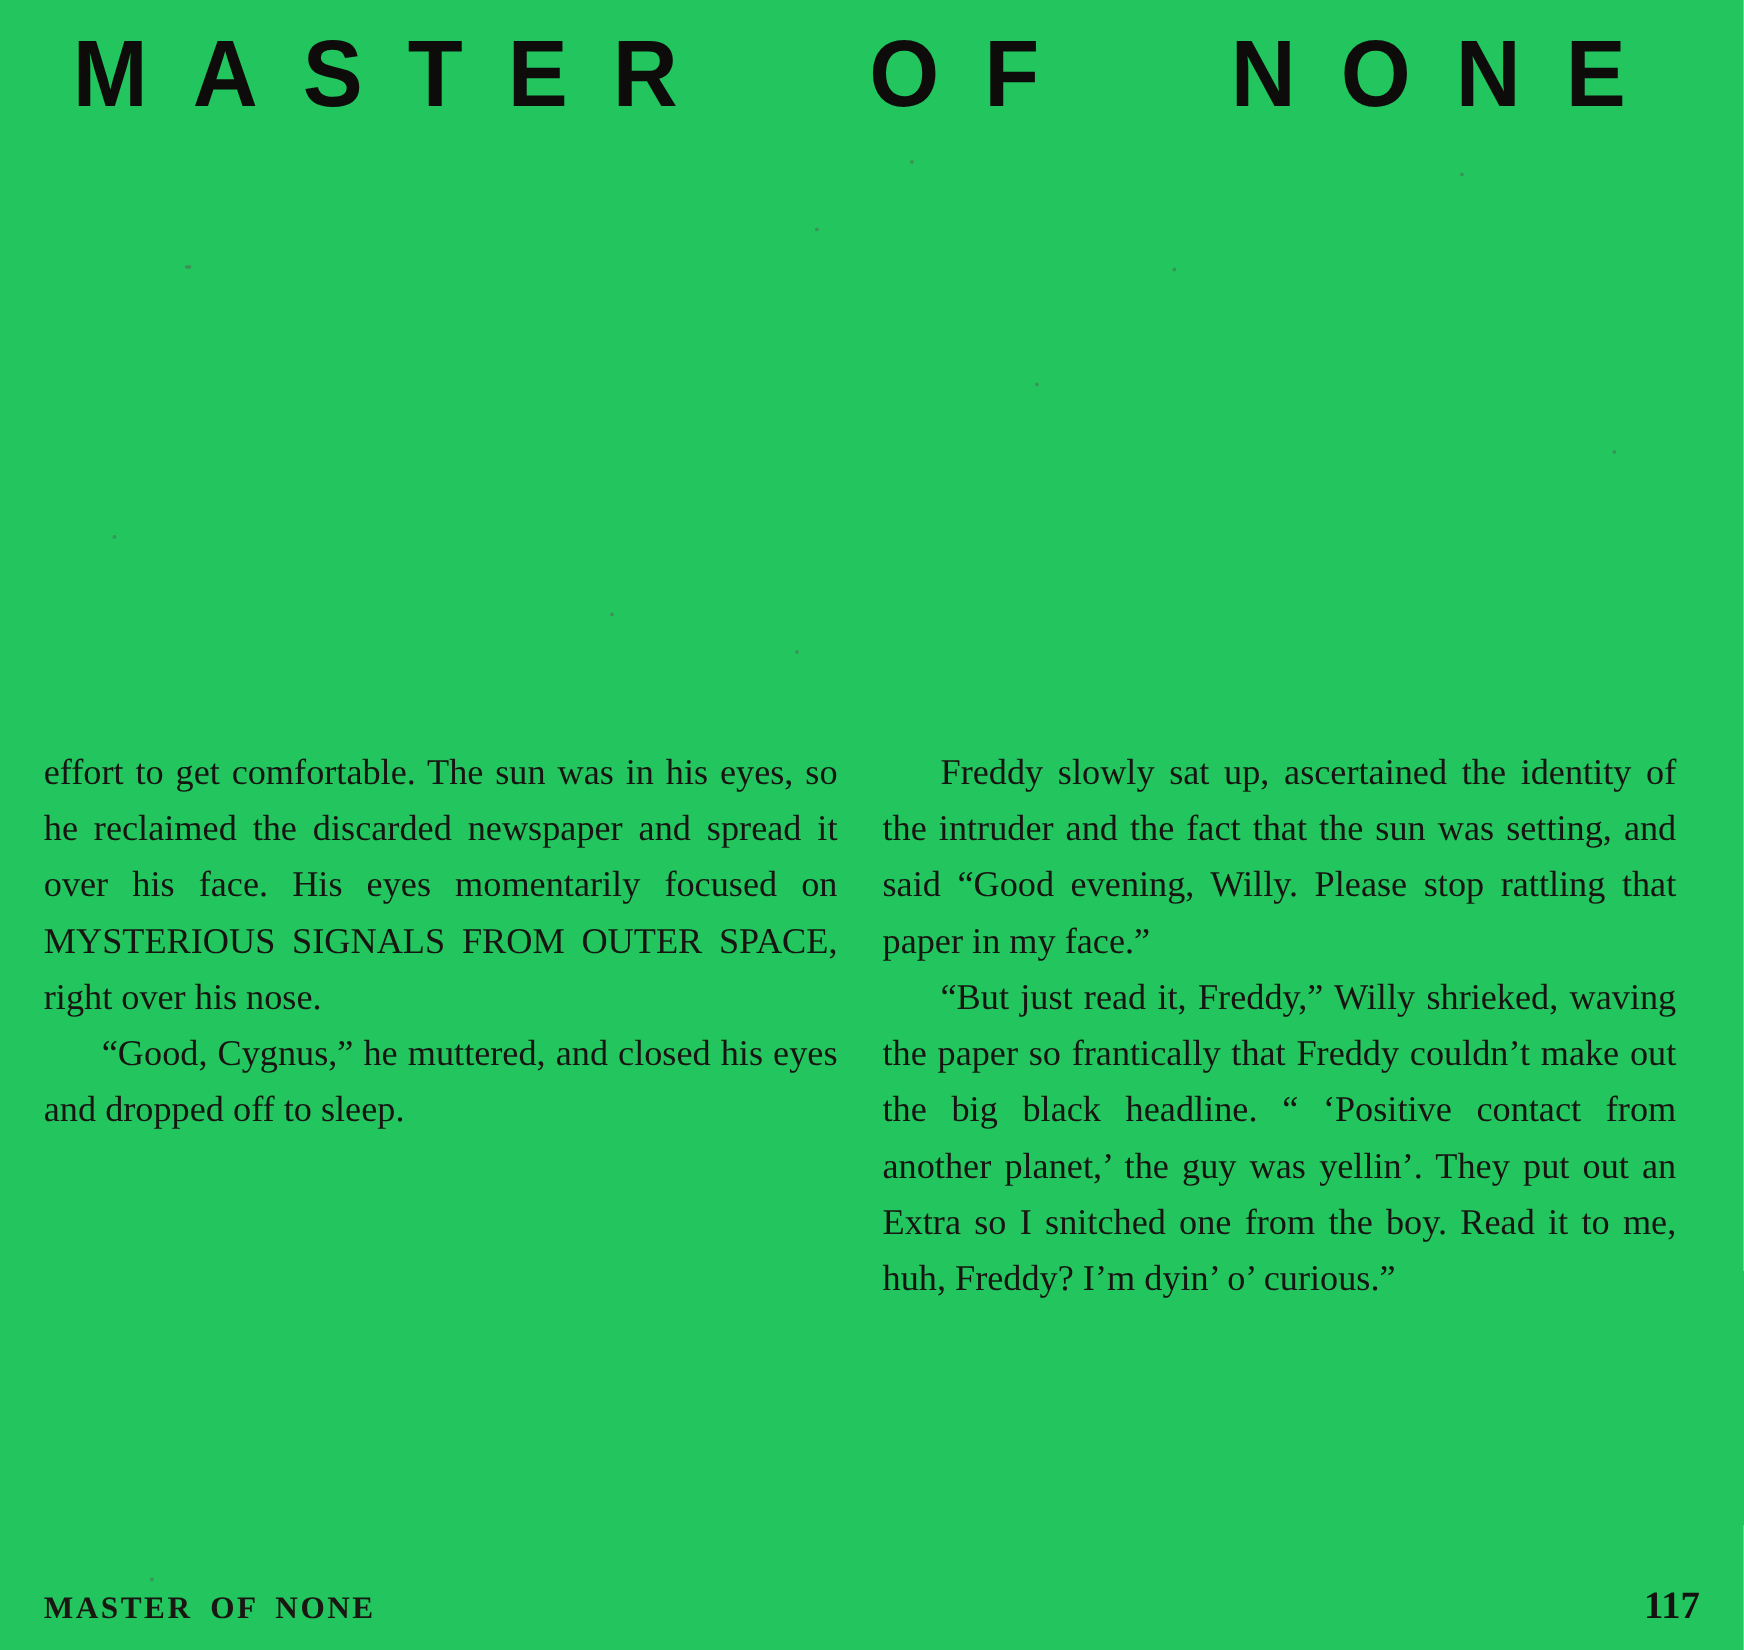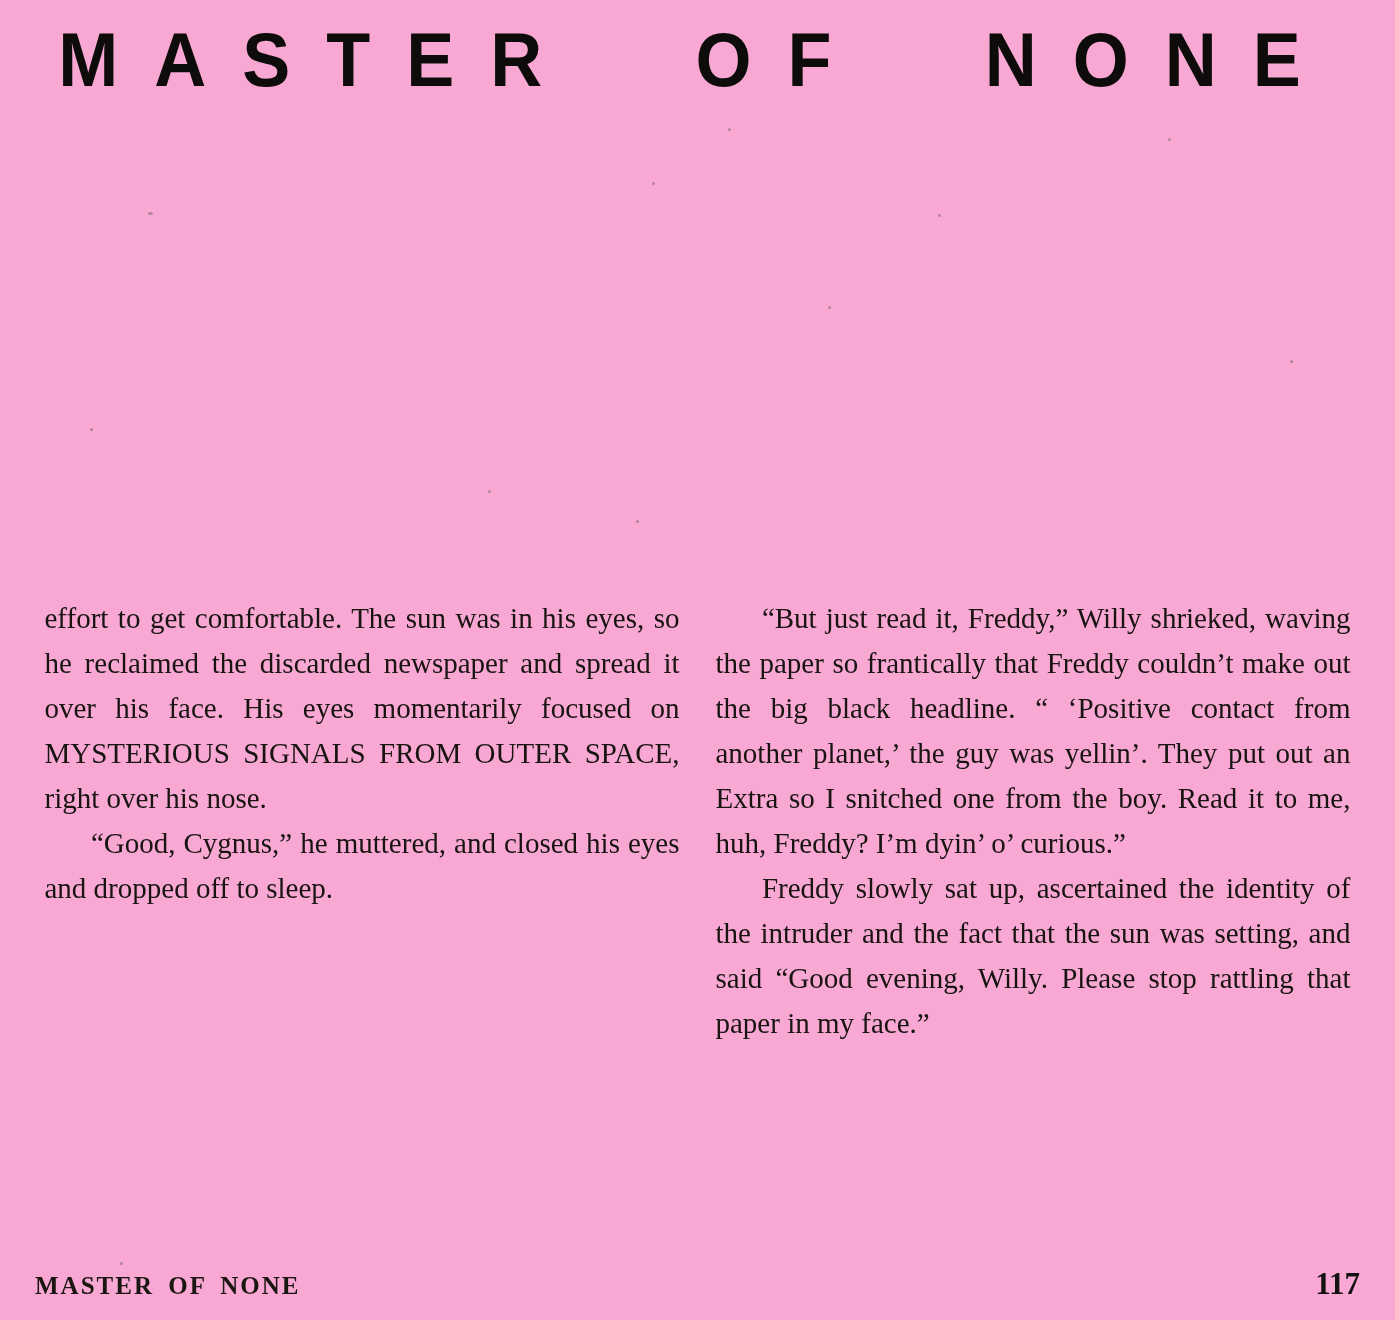--- a/index.html
+++ b/index.html
@@ -5,21 +5,21 @@
   html, body {
     margin: 0;
     padding: 0;
     background: #e8e8e4;
   }
   .page {
     position: relative;
     width: 1395px;
     height: 1320px;
     margin: 0 auto;
-    background: #f9a8d4;
+    background: #22c55e;
     color: #141210;
     overflow: hidden;
     font-family: "Liberation Serif", serif;
   }
   .title {
     position: absolute;
     top: 22px;
     left: 0;
     width: 100%;
     padding: 0 30px;
@@ -36,21 +36,20 @@
     transform: scaleY(1.05);
     transform-origin: top center;
   }
   .columns {
     position: absolute;
     top: 596px;
     left: 35px;
     width: 1325px;
     display: flex;
     gap: 36px;
-    justify-content: center;
   }
   .col {
     width: 635px;
     font-size: 29px;
     line-height: 45px;
     text-align: justify;
     color: #171411;
   }
   .col p {
     margin: 0;
@@ -95,22 +94,22 @@
 <div class="page">
 
   <div class="title">MASTER OF NONE</div>
 
   <div class="columns">
     <div class="col">
       <p>effort to get comfortable. The sun was in his eyes, so he reclaimed the discarded newspaper and spread it over his face. His eyes momentarily focused on MYSTERIOUS SIGNALS FROM OUTER SPACE, right over his nose.</p>
       <p class="indent">“Good, Cygnus,” he muttered, and closed his eyes and dropped off to sleep.</p>
     </div>
     <div class="col">
+      <p class="indent">Freddy slowly sat up, ascertained the identity of the intruder and the fact that the sun was setting, and said “Good evening, Willy. Please stop rattling that paper in my face.”</p>
       <p class="indent">“But just read it, Freddy,” Willy shrieked, waving the paper so frantically that Freddy couldn’t make out the big black headline. “ ‘Positive contact from another planet,’ the guy was yellin’. They put out an Extra so I snitched one from the boy. Read it to me, huh, Freddy? I’m dyin’ o’ curious.”</p>
-      <p class="indent">Freddy slowly sat up, ascertained the identity of the intruder and the fact that the sun was setting, and said “Good evening, Willy. Please stop rattling that paper in my face.”</p>
     </div>
   </div>
 
   <div class="footer">
     <span class="running-title">MASTER OF NONE</span>
     <span class="page-number">117</span>
   </div>
 
   <span class="speck" style="left:728px; top:128px; width:3px; height:3px;"></span>
   <span class="speck" style="left:1168px; top:138px; width:3px; height:3px;"></span>

